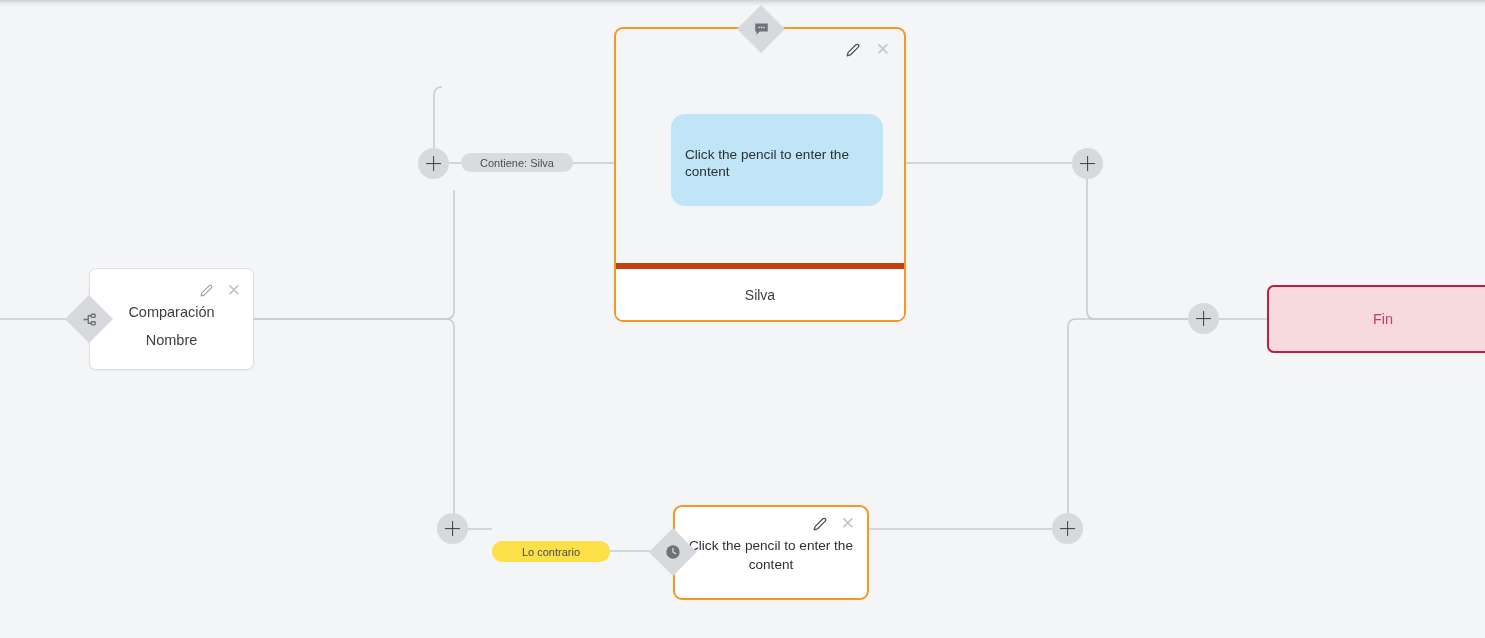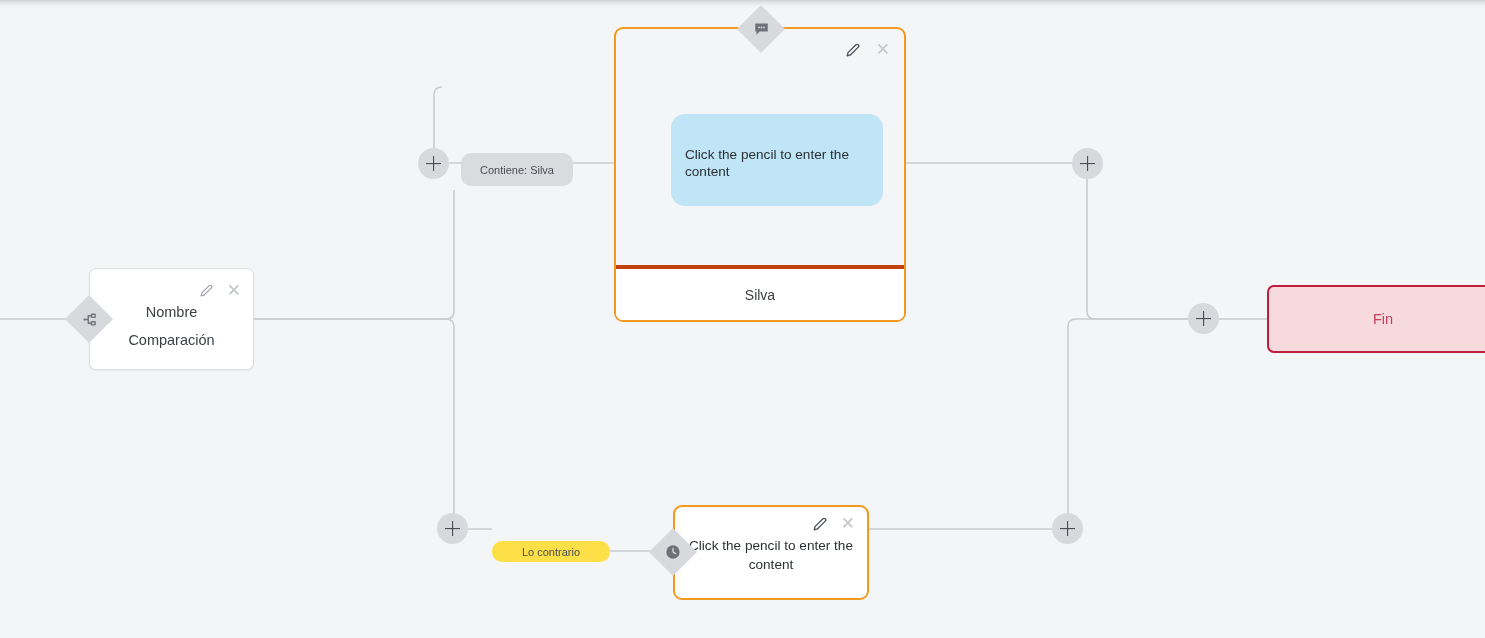--- a/index.html
+++ b/index.html
@@ -120,21 +120,21 @@
     padding: 33px 14px 0 14px;
     color: #2c3036;
     font-size: 13.6px;
     line-height: 16.5px;
   }
   #node-message .msg-footer {
     position: absolute;
     left: 0; right: 0; bottom: 0;
     height: 51px;
     background: #ffffff;
-    border-top: 4px solid #c2410c;
+    border-top: 6px solid #c2410c;
     display: flex;
     align-items: center;
     justify-content: center;
     color: #3b3f45;
     font-size: 14px;
   }
 
   
   #node-wait {
     left: 673px; top: 505px;
@@ -181,21 +181,21 @@
     align-items: center;
     justify-content: center;
     border-radius: 10px;
     font-size: 11px;
     color: #4a4e55;
     white-space: nowrap;
     box-sizing: border-box;
   }
   #label-contiene {
     left: 461px; top: 153px;
-    width: 112px; height: 33px;
+    width: 112px; height: 19px;
     background: #d9dbdf;
   }
   #label-contrario {
     left: 492px; top: 541px;
     width: 118px; height: 21px;
     background: #fde047;
   }
 
   
   .plus-btn {
@@ -265,22 +265,22 @@
   <div class="node" id="node-comparacion">
     <div class="node-actions">
       <span class="icon-btn">
         <svg width="13" height="13" viewBox="0 0 24 24" fill="none" stroke="#9a9ea4" stroke-width="2" stroke-linecap="round" stroke-linejoin="round">
           <path d="M17 3a2.8 2.8 0 1 1 4 4L7.5 20.5 2 22l1.5-5.5L17 3z"></path>
         </svg>
       </span>
       <span class="x-icon">✕</span>
     </div>
     <div class="cmp-lines">
+      <div>Comparación</div>
       <div>Nombre</div>
-      <div>Comparación</div>
     </div>
   </div>
 
   <div class="diamond" style="left:72px; top:302px;">
     <span class="dicon">
       <svg width="15" height="15" viewBox="0 0 24 24" fill="none" stroke="#6e7278" stroke-width="2.2" stroke-linecap="round" stroke-linejoin="round">
         <circle cx="4" cy="12" r="1.8" fill="#6e7278" stroke="none"></circle>
         <rect x="15" y="3.5" width="6" height="5" rx="1"></rect>
         <rect x="15" y="15.5" width="6" height="5" rx="1"></rect>
         <path d="M6 12h4V6h5M10 12v6h5"></path>

